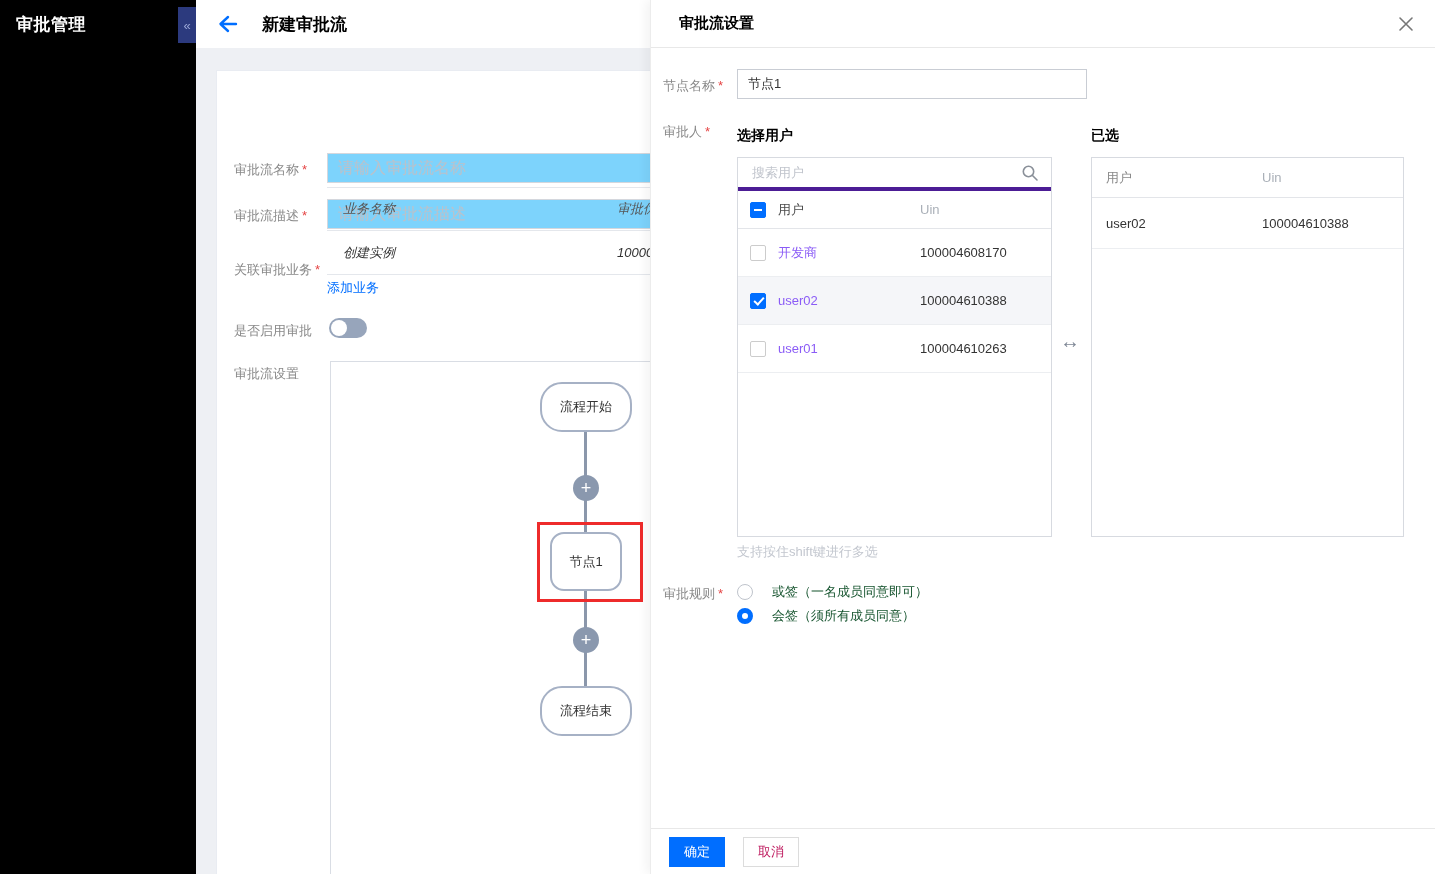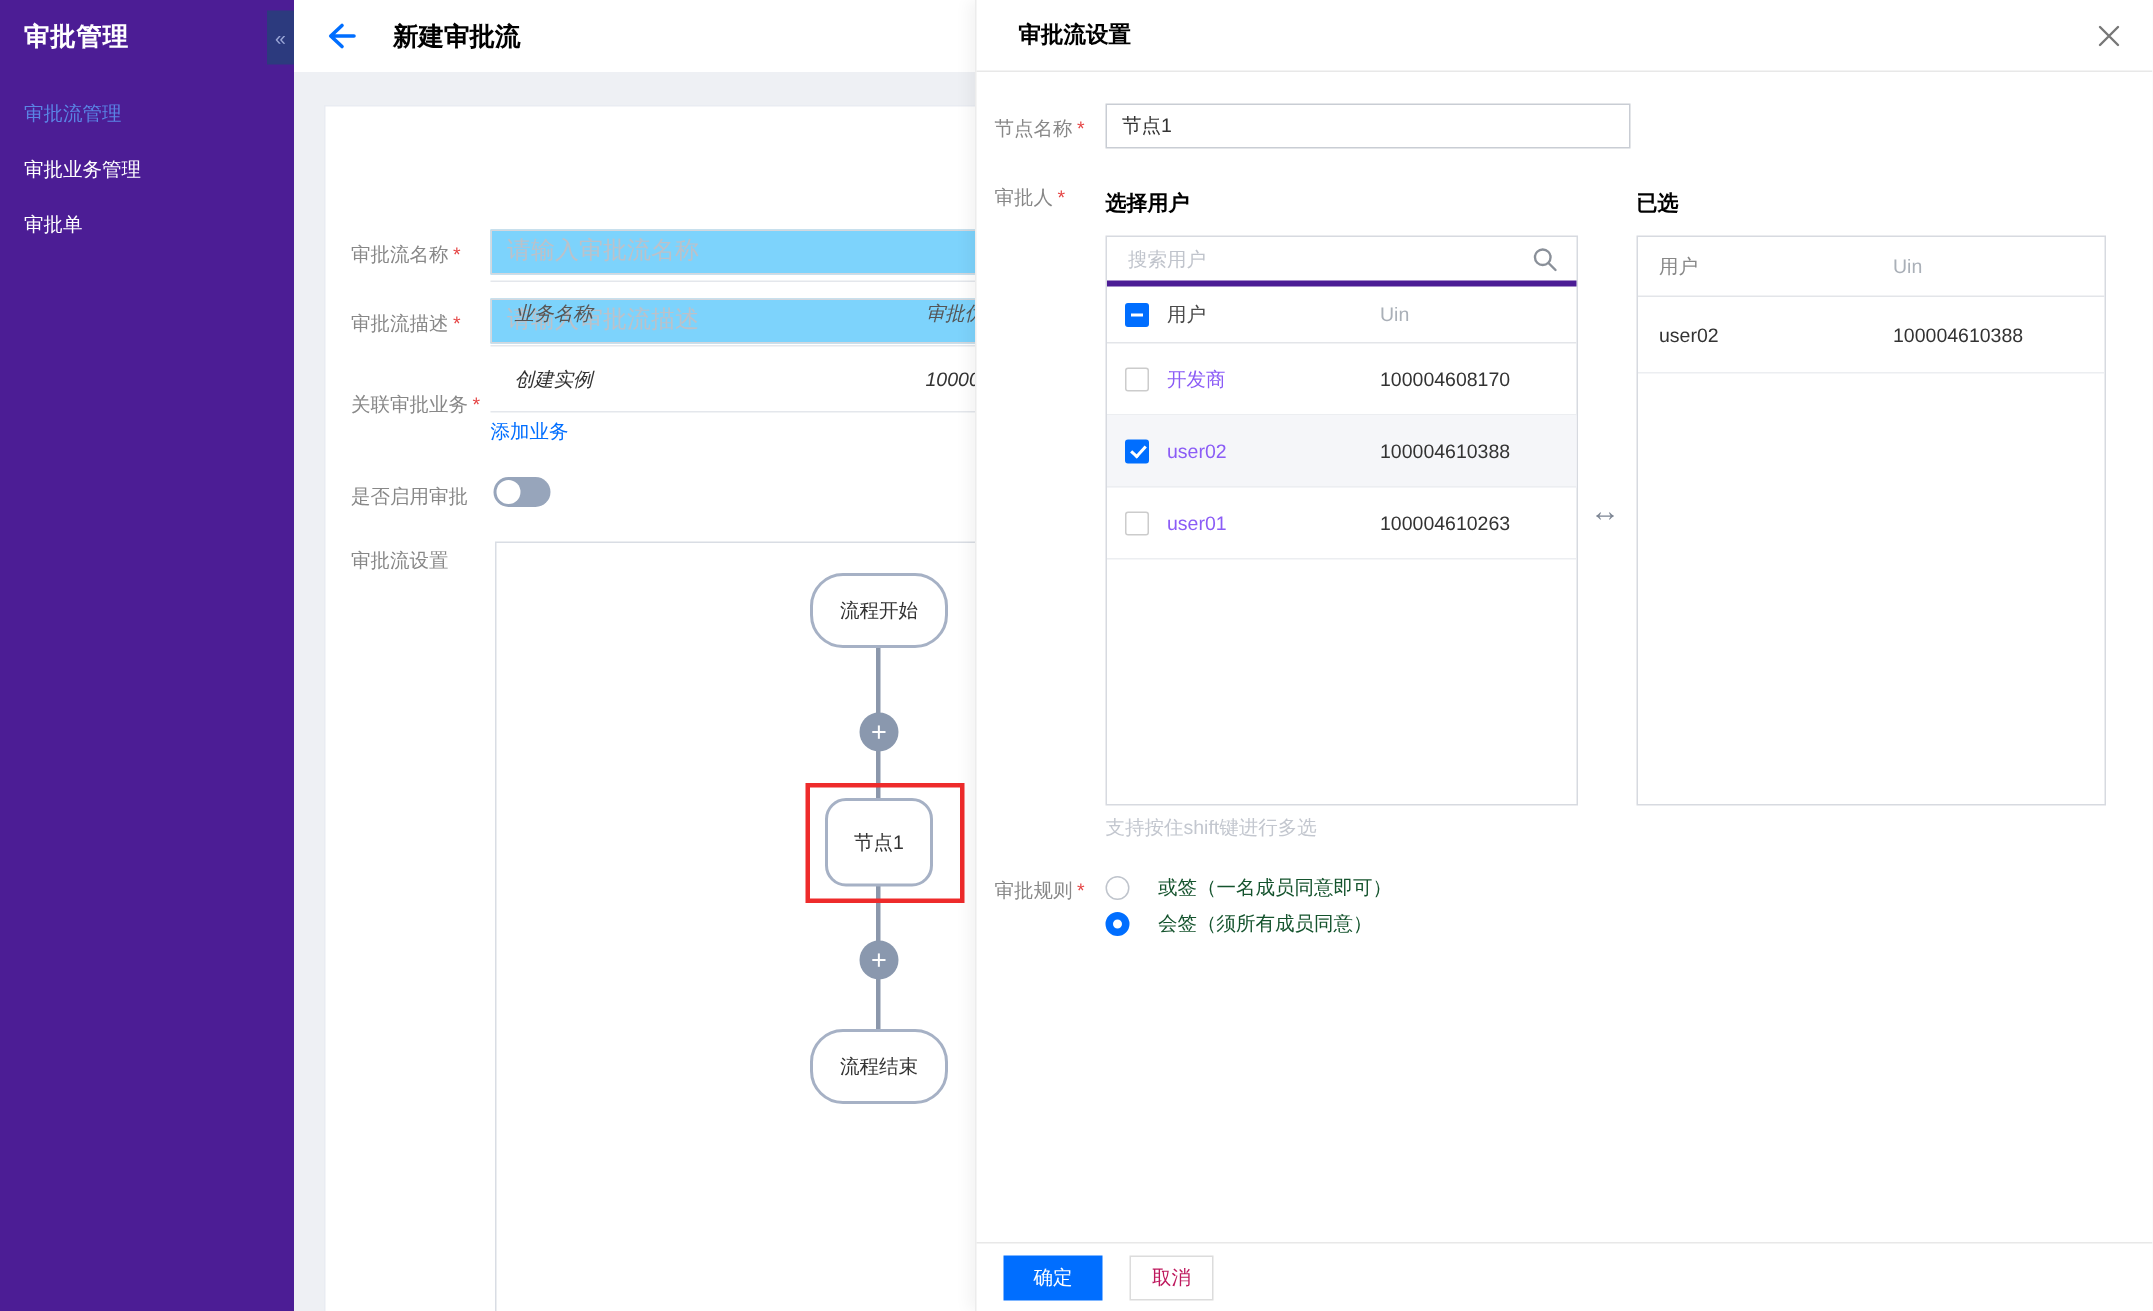--- a/index.html
+++ b/index.html
@@ -3,21 +3,21 @@
 <meta charset="utf-8">
 <style>
   * { margin:0; padding:0; box-sizing:border-box; }
   html,body { width:1435px; height:874px; }
   body {
     position:relative; overflow:hidden; background:#fff;
     font-family:"Liberation Sans","DejaVu Sans",sans-serif;
     font-size:13px; color:#333;
   }
   
-  .sidebar { position:absolute; left:0; top:0; width:196px; height:100%; background:#4c1d95; z-index:5; }
+  .sidebar { position:absolute; left:0; top:0; width:196px; height:100%; background:#000000; z-index:5; }
   .sidebar-title { color:#fff; font-size:17px; font-weight:bold; padding:13px 16px; letter-spacing:.5px; }
   .collapse-tab { position:absolute; right:0; top:7px; width:18px; height:36px; background:#2c3a7e;
     color:#9aa6d6; display:flex; align-items:center; justify-content:center; font-size:13px; cursor:pointer; }
   .side-nav { margin-top:8px; }
   .menu-item { height:37px; line-height:37px; padding:0 16px; color:#fff; font-size:13px; cursor:pointer; }
   .menu-item.active { color:#5a84e4; }
   
   .main { position:absolute; left:196px; top:0; right:0; height:100%; background:#eef0f4; }
   .main-header { height:48px; background:#fff; display:flex; align-items:center; padding-left:20px; }
   .back-icon { width:24px; height:24px; cursor:pointer; flex:0 0 auto; }
@@ -89,35 +89,30 @@
   .hint { position:absolute; left:86px; top:543px; color:#c3c7cf; font-size:13px; }
   
   .radio-row { position:absolute; left:86px; display:flex; align-items:center; cursor:pointer; }
   .radio { width:16px; height:16px; border-radius:50%; border:1px solid #bfc4cc; background:#fff; flex:0 0 auto; }
   .radio.on { border:5px solid #006eff; }
   .radio-label { margin-left:19px; color:#14532d; font-size:13px; }
   
   .drawer-footer { position:absolute; left:0; right:0; bottom:0; height:46px; border-top:1px solid #e8e8e8;
     display:flex; align-items:center; padding-left:18px; }
   .btn { height:30px; font-size:13px; display:flex; align-items:center; justify-content:center; cursor:pointer; font-family:inherit; }
-  .btn-primary { width:66px; background:#006eff; color:#fff; border:none; }
+  .btn-primary { width:56px; background:#006eff; color:#fff; border:none; }
   .btn-plain { width:56px; margin-left:18px; background:#fff; color:#be185d; border:1px solid #dcdcdc; }
 </style>
 </head>
 <body>
 
 <div class="sidebar">
   <div class="sidebar-title">审批管理</div>
   <div class="collapse-tab">
     <span>«</span>
-  </div>
-  <div class="side-nav">
-    <div class="menu-item active"><span>审批流管理</span></div>
-    <div class="menu-item"><span>审批业务管理</span></div>
-    <div class="menu-item"><span>审批单</span></div>
   </div>
 </div>
 
 <div class="main">
   <div class="main-header">
     <svg class="back-icon" viewBox="0 0 24 24">
       <path d="M20 12 H5 M12 5 L4.5 12 L12 19" fill="none" stroke="#006eff" stroke-width="2.4" stroke-linecap="round" stroke-linejoin="round"></path>
     </svg>
     <div class="main-title">新建审批流</div>
   </div>

